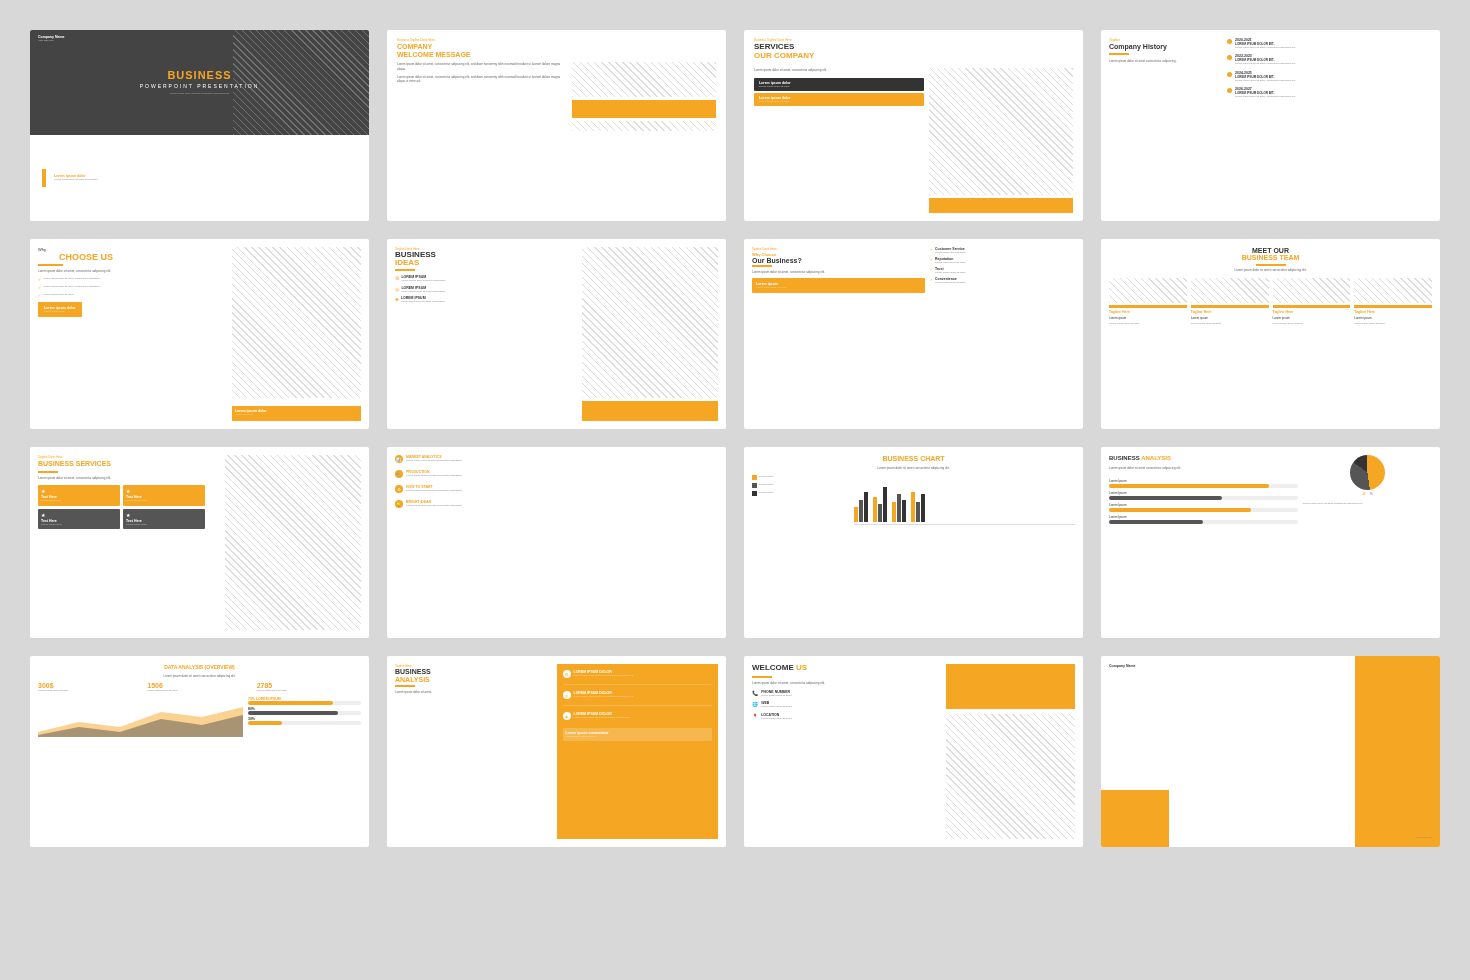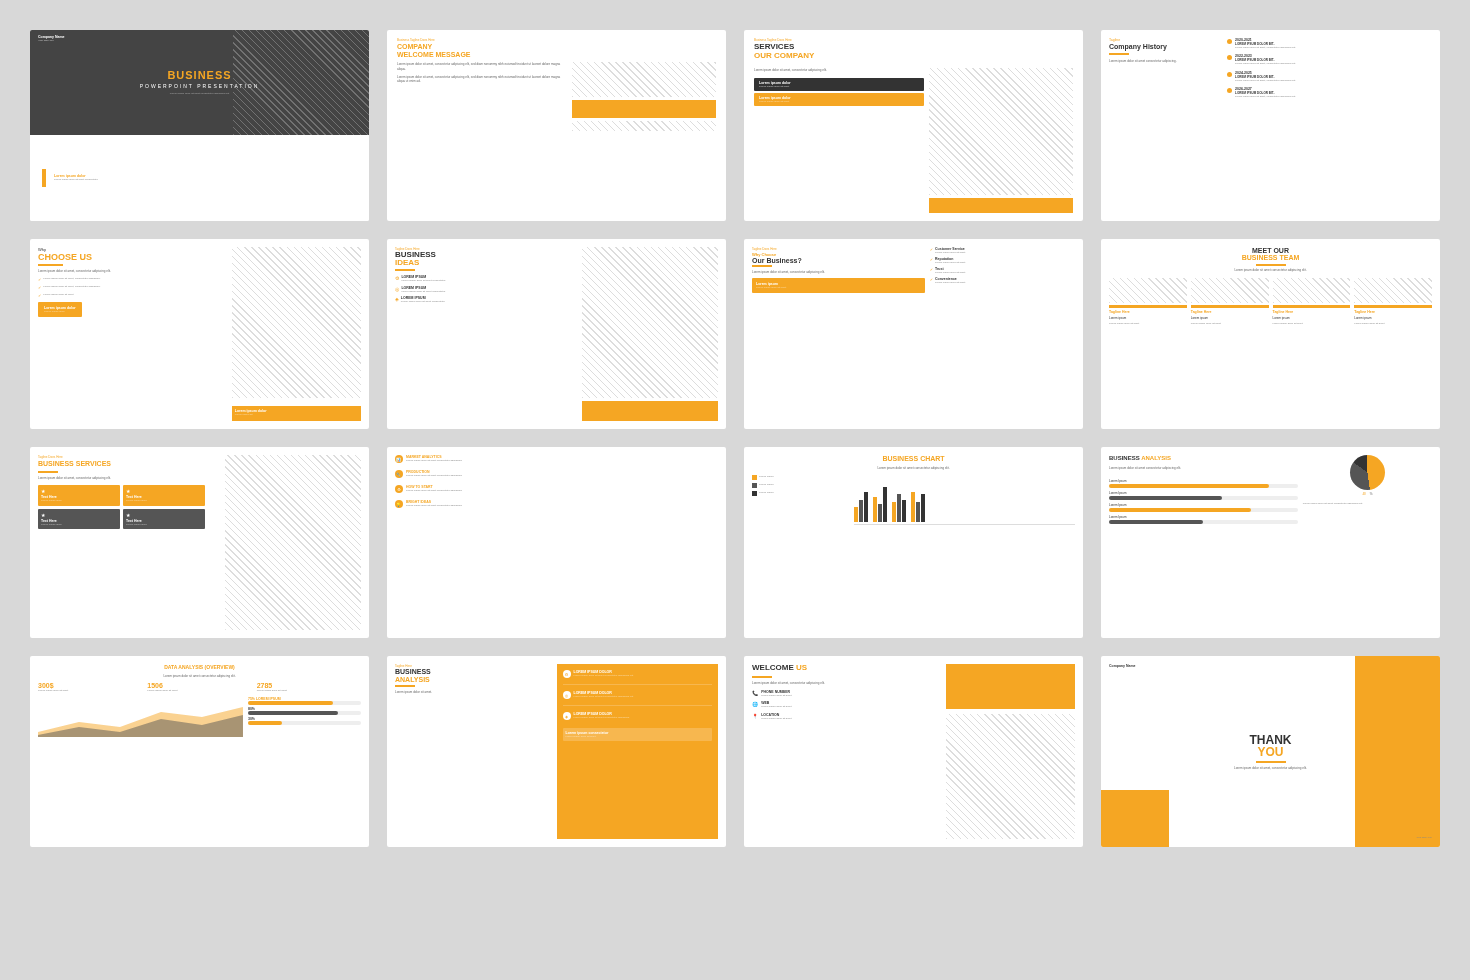--- a/index.html
+++ b/index.html
@@ -331,21 +331,21 @@
             <div class="tiny-text">Lorem ipsum dolor sit amet, consectetur adipiscing elit.</div>
           </div>
         </div>
       </div>
     </div>
 
     <div class="slide s5">
       <div class="s5-left">
         <div class="choose-title">Why</div>
         <div class="choose-big">
-          <span style="color:#f5a623;">CHOOSE US</span>
+          <span style="color:#f5a623;margin-left:21px;">CHOOSE US</span>
         </div>
         <div style="width:25px;height:2px;background:#f5a623;margin:2px 0 3px;"></div>
         <div class="small-text">Lorem ipsum dolor sit amet, consectetur adipiscing elit.</div>
         <div style="margin-top:4px;">
           <div class="check-item">
             <div class="check-icon">✓</div>
             <div class="tiny-text">Lorem ipsum dolor sit amet, consectetur adipiscing.</div>
           </div>
           <div class="check-item">
             <div class="check-icon">✓</div>
@@ -784,27 +784,19 @@
         <div style="height:45px;background:#f5a623;margin-bottom:2px;"></div>
         <div style="flex:1;background:repeating-linear-gradient(45deg,#ddd 0,#ddd 1px,transparent 1px,transparent 5px);"></div>
       </div>
     </div>
 
     <div class="slide s16">
       <div style="position:absolute;top:0;right:0;width:25%;height:100%;background:#f5a623;z-index:1;"></div>
       <div style="position:absolute;bottom:0;left:0;width:20%;height:30%;background:#f5a623;z-index:1;"></div>
       <div style="position:relative;z-index:2;display:flex;flex-direction:column;height:100%;justify-content:space-between;padding:8px;">
         <div style="font-size:3.5px;font-weight:700;color:#333;">Company Name</div>
-        <div style="text-align:center;">
-          <div style="font-size:12px;font-weight:900;color:#333;line-height:1;">
-            <span>THANK</span><br>
-            <span style="color:#f5a623;">YOU</span>
-          </div>
-          <div style="width:30px;height:2px;background:#f5a623;margin:3px auto;"></div>
-          <div class="small-text" style="text-align:center;">Lorem ipsum dolor sit amet, consectetur adipiscing elit.</div>
-        </div>
         <div class="tiny-text" style="text-align:right;">Your Tag Here</div>
       </div>
     </div>
 
   </div>
 
 </div>
 
 </body></html>

